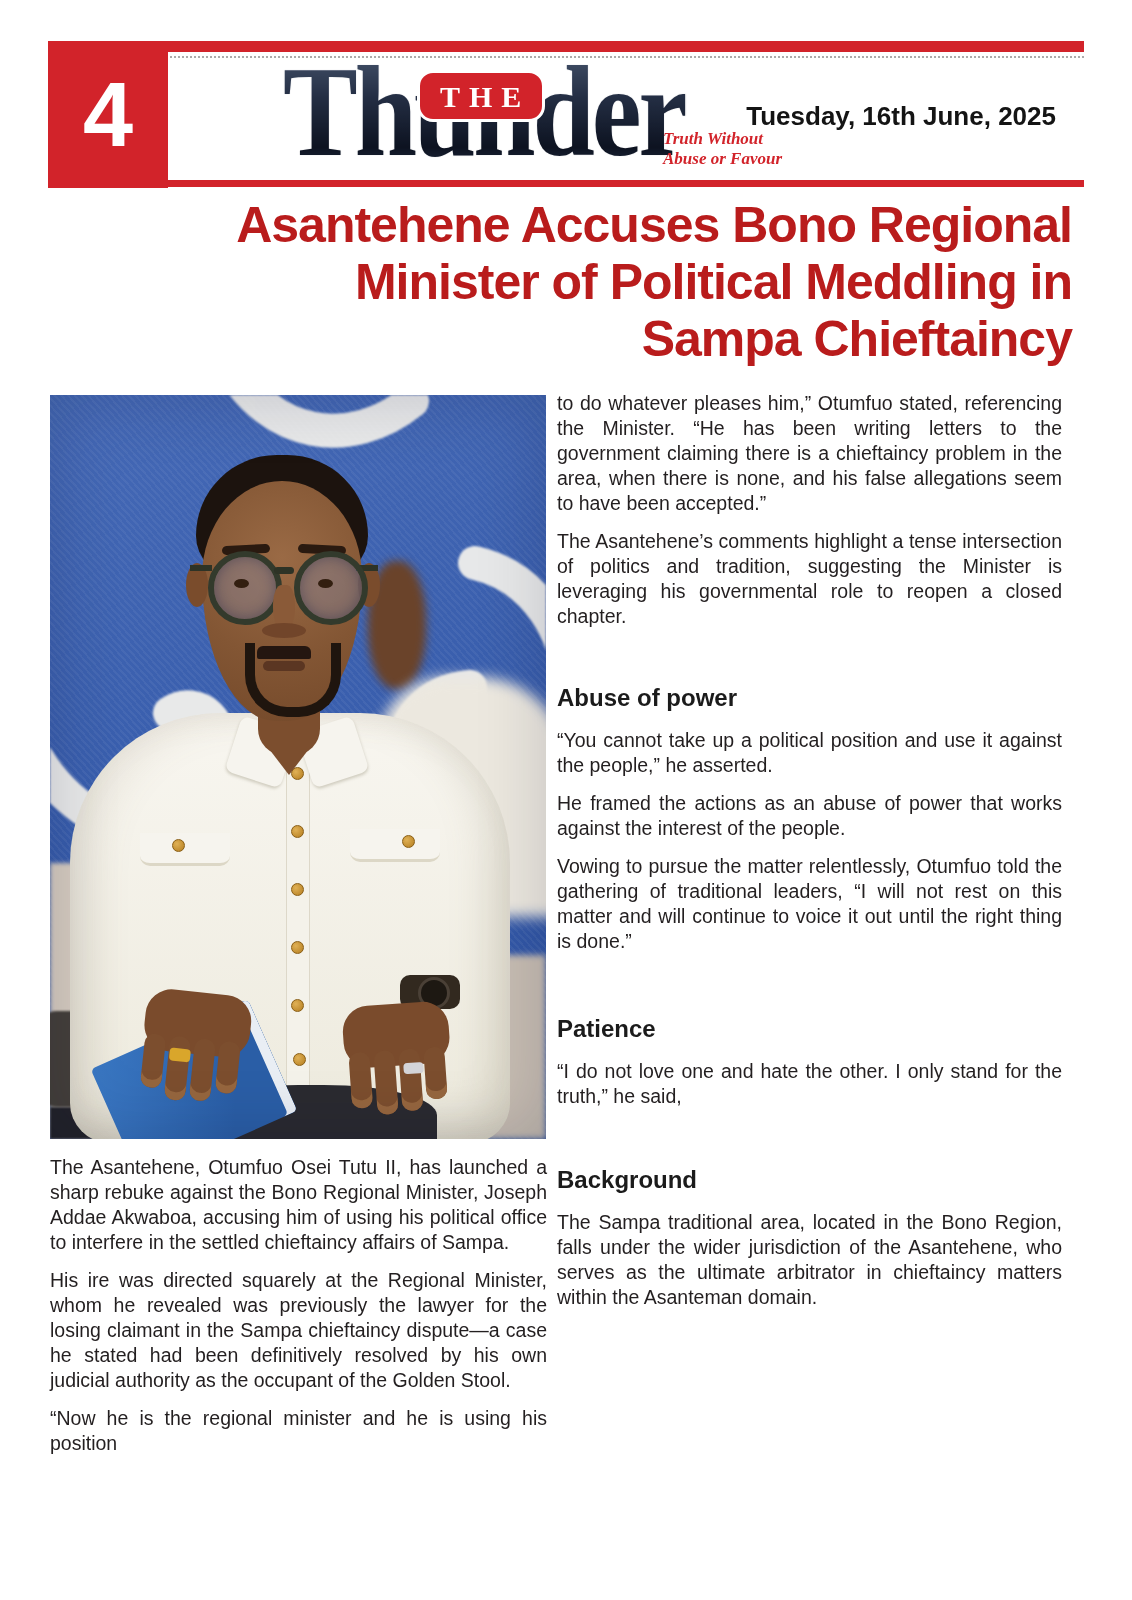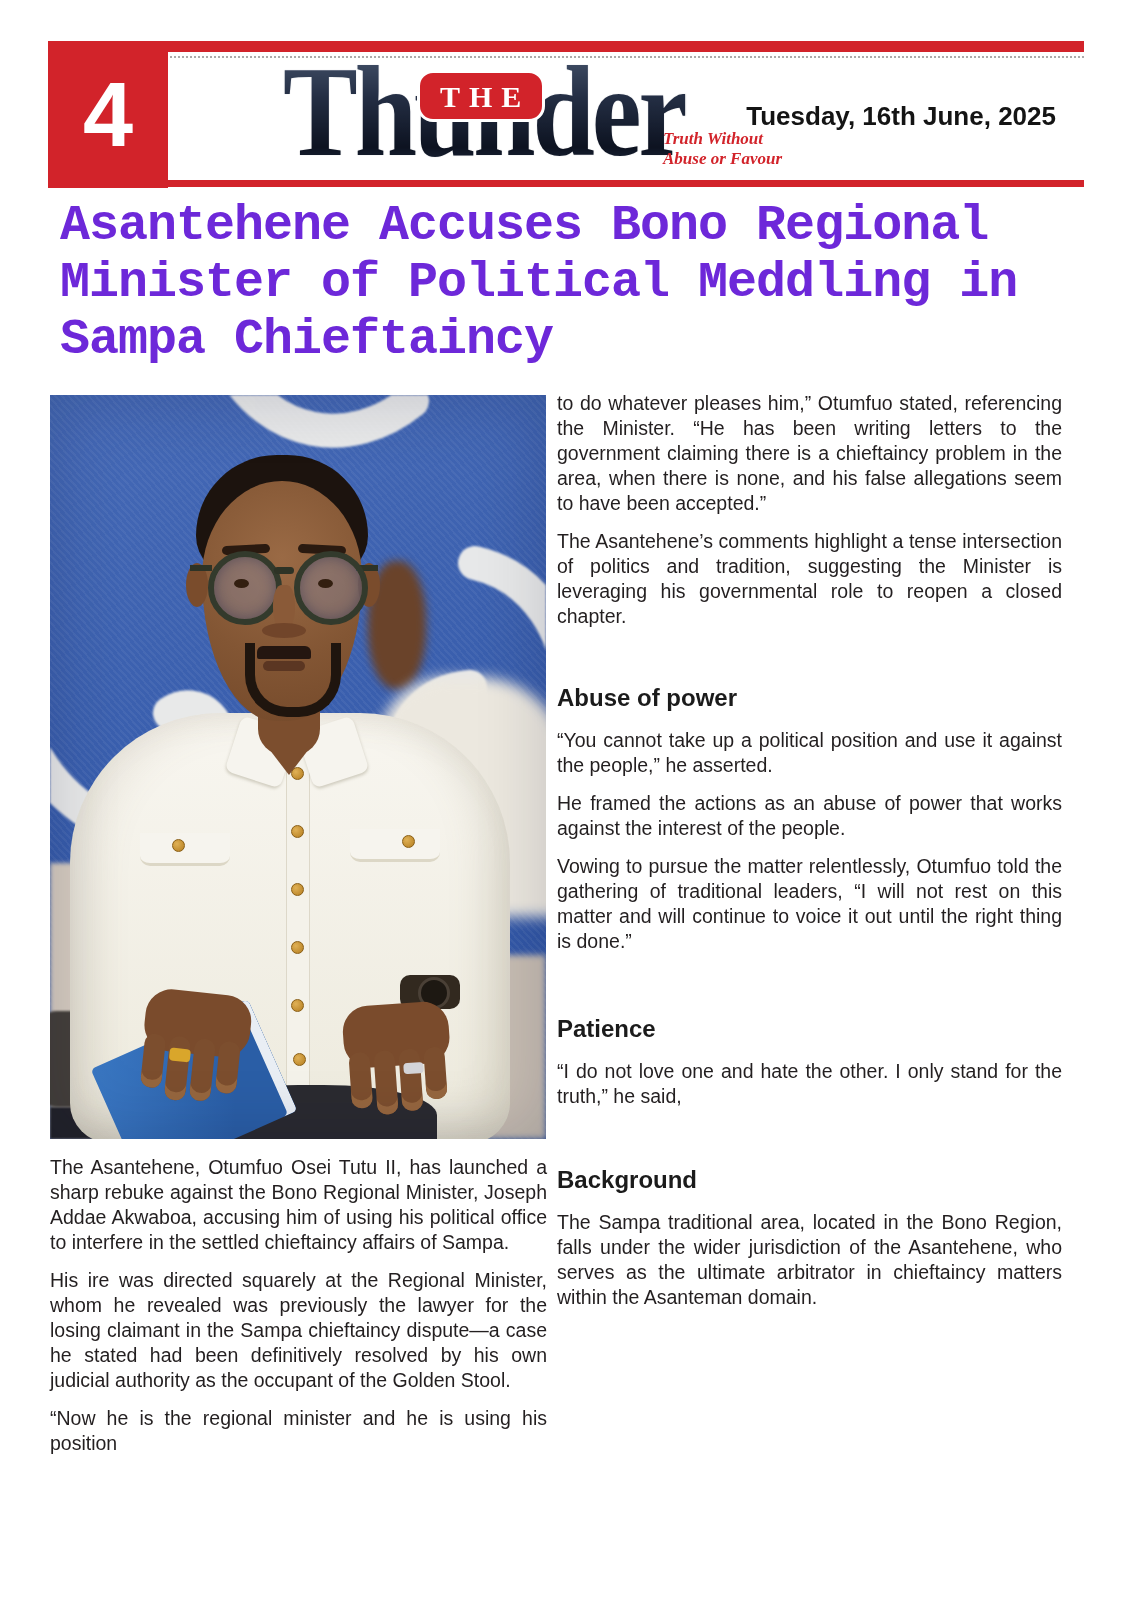--- a/index.html
+++ b/index.html
@@ -21,22 +21,22 @@
               -webkit-background-clip:text;background-clip:text;color:transparent;
               text-shadow:0 0 1px rgba(20,28,46,.25);}
   .the-badge{position:absolute;left:134px;top:18px;background:#d2232a;color:#fff;
              font-family:"Liberation Serif",serif;font-weight:bold;font-size:30px;letter-spacing:9px;
              padding:7px 12px 5px 20px;border-radius:16px;border:3px solid #fff;}
   .tagline{position:absolute;left:663px;top:129px;color:#d2232a;font-family:"Liberation Serif",serif;
            font-weight:bold;font-style:italic;font-size:17px;line-height:20px;white-space:nowrap;}
   .issue-date{position:absolute;top:101px;right:76px;font-size:26px;font-weight:bold;color:#141414;}
 
   
-  .headline{position:absolute;left:60px;top:197px;width:1012px;text-align:left;color:#6d28d9;
-            font-weight:bold;font-size:50px;line-height:57px;letter-spacing:-1px;font-family:Liberation Mono, monospace;}
+  .headline{position:absolute;left:60px;top:197px;width:1012px;text-align:right;color:#b91c1c;
+            font-weight:bold;font-size:50px;line-height:57px;letter-spacing:-1px;}
 
   
   .col{position:absolute;}
   .col-left{left:50px;top:1155px;width:497px;}
   .col-right{left:557px;top:391px;width:505px;}
   .col p{font-size:19.5px;line-height:25px;margin:0 0 13px 0;text-align:justify;}
   .col h3{font-size:24px;line-height:30px;color:#1b1b1b;margin:0 0 15px 0;}
   .h-abuse{margin-top:54px !important;}
   .h-patience{margin-top:60px !important;}
   .h-background{margin-top:56px !important;}

